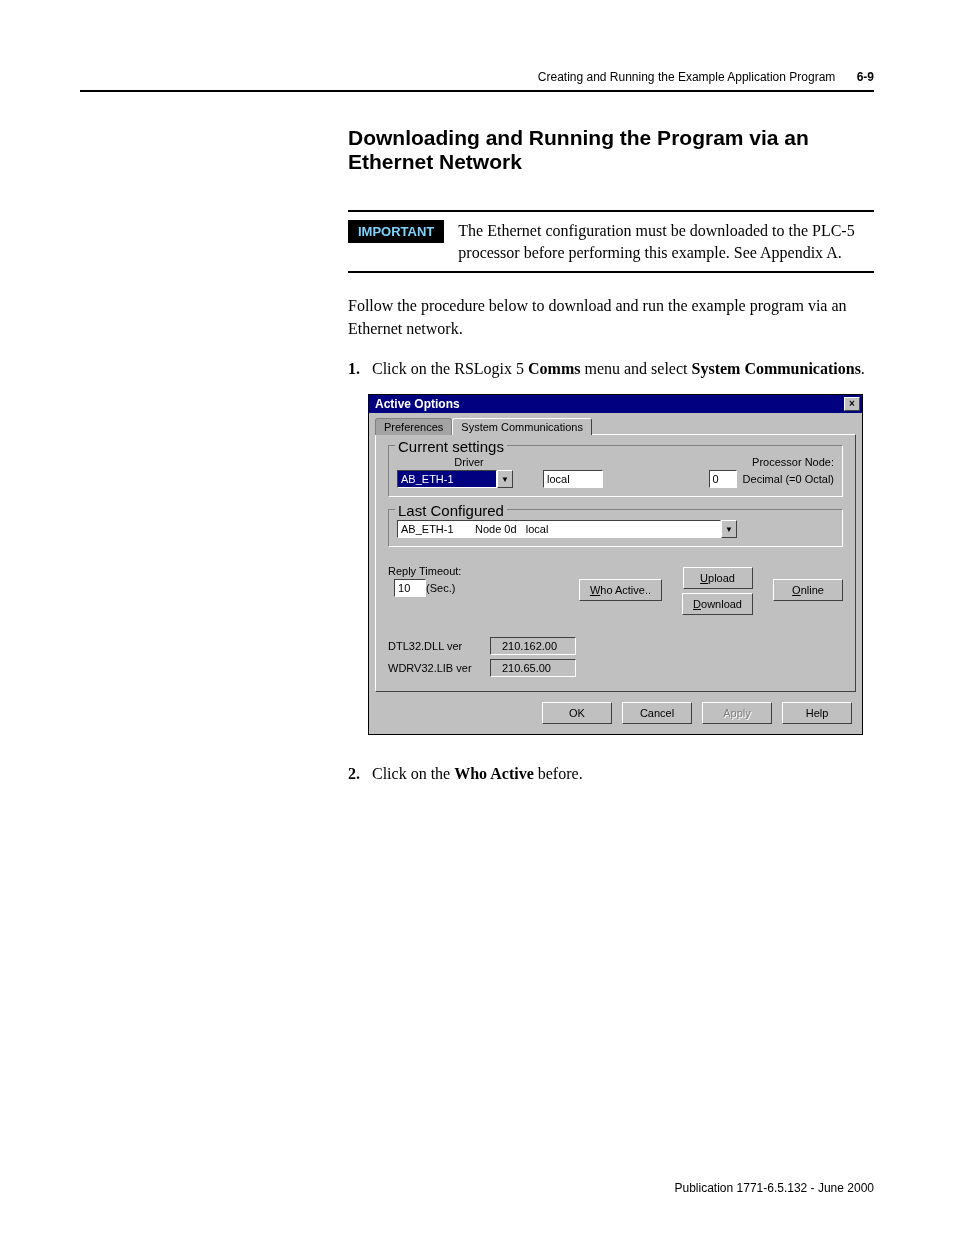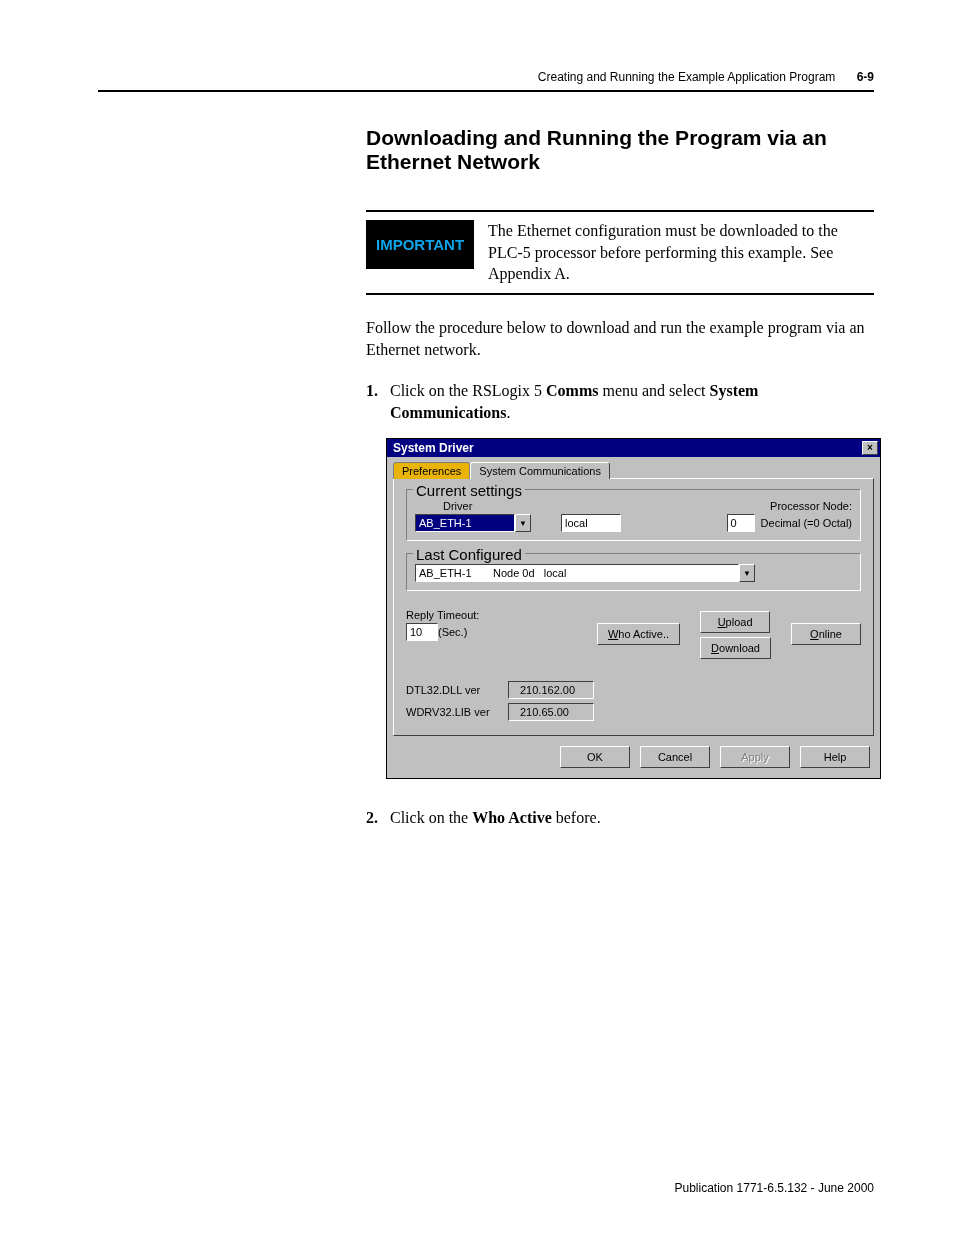--- a/index.html
+++ b/index.html
@@ -8,45 +8,44 @@
     font-family: Georgia, 'Times New Roman', serif;
     color: #000;
     width: 954px;
     height: 1235px;
     position: relative;
   }
   .page {
     padding: 70px 80px 40px 80px;
     height: 100%;
     position: relative;
-    margin-left: 18px;
   }
   .running-head {
     text-align: right;
     font-family: Arial, Helvetica, sans-serif;
     font-size: 12px;
     margin-bottom: 6px;
   }
   .running-head .pagenum { font-weight: 700; margin-left: 18px; }
   .hr-thick { border: none; border-top: 2.5px solid #000; margin-bottom: 34px; }
   .content { margin-left: 268px; }
   .section-title {
     font-family: Arial, Helvetica, sans-serif;
     font-weight: 700;
     font-size: 21px;
     margin-bottom: 36px;
   }
   .callout-rule-top { border: none; border-top: 2px solid #000; margin-bottom: 8px; }
   .callout-rule-bot { border: none; border-top: 2px solid #000; margin-top: 8px; margin-bottom: 22px; }
   .callout { display: flex; align-items: flex-start; gap: 14px; }
   .badge {
-    background: #000; color: #0ea5e9;
-    font-family: Arial, Helvetica, sans-serif;
-    font-weight: 700; font-size: 15px;
-    padding: 16px 10px;
+    background: #000; color: #7dd3fc;
+    font-family: Arial, Helvetica, sans-serif;
+    font-weight: 700; font-size: 13px;
+    padding: 4px 10px;
     white-space: nowrap;
   }
   .callout-text { font-size: 16px; line-height: 1.35; }
   .body-text { font-size: 16px; line-height: 1.4; margin-bottom: 18px; }
   .step { font-size: 16px; line-height: 1.4; margin-bottom: 14px; display: flex; gap: 6px; }
   .step .num { font-weight: 700; min-width: 18px; }
   .step .txt { }
   .step .txt b { font-weight: 700; }
 
   
@@ -72,21 +71,21 @@
     width: 16px; height: 14px;
     background: #c0c0c0;
     border: 1px solid #fff;
     border-right-color: #404040; border-bottom-color: #404040;
     display:flex;align-items:center;justify-content:center;
     font-size:10px;font-weight:700;color:#000;
     line-height: 1;
   }
   .tabs-row { display:flex; padding: 4px 6px 0 6px; gap:0; }
   .tab {
-    background:#eab308;
+    background:#a3a3a3;
     border:1px solid #808080;
     border-bottom:none;
     padding:2px 8px;
     position:relative; top:1px;
     border-top-left-radius:3px;border-top-right-radius:3px;
   }
   .tab.inactive { border-color:#808080; }
   .tab.active { border-color:#fff #404040 #c0c0c0 #fff; z-index:2; background:#c0c0c0; }
   .tab-panel {
     margin:0 6px 6px 6px;
@@ -132,21 +131,21 @@
     background:#c0c0c0;
     border:1px solid #fff;
     border-right-color:#404040;border-bottom-color:#404040;
     height:22px; padding:0 10px; font-size:11px;
     display:inline-flex;align-items:center;justify-content:center;
     min-width:70px;
   }
   .btn.disabled { color:#808080; text-shadow:1px 1px 0 #fff; }
   .btn .ul { text-decoration: underline; }
   .dlg-buttons { display:flex; justify-content:flex-end; gap:10px; padding: 4px 10px 10px 10px; }
-  .small-col { display:flex;flex-direction:column;gap:2px;align-items:flex-start; }
+  .small-col { display:flex;flex-direction:column;gap:2px;align-items:center; }
 
   .footer {
     position:absolute; bottom:40px; right:80px;
     font-family: Arial, Helvetica, sans-serif;
     font-size:12px;
   }
 </style>
 </head>
 <body>
 
@@ -171,21 +170,21 @@
 
     <div class="step">
       <span class="num">1.</span>
       <span class="txt">
         <span>Click on the RSLogix 5 </span><b>Comms</b><span> menu and select </span><b>System Communications</b><span>.</span>
       </span>
     </div>
 
     <div class="dialog">
       <div class="titlebar">
-        <span>System Driver</span>
+        <span>Active Options</span>
         <span class="close-btn">×</span>
       </div>
       <div class="tabs-row">
         <div class="tab inactive">Preferences</div>
         <div class="tab active">System Communications</div>
       </div>
       <div class="tab-panel">
 
         <div class="grp">
           <span class="legend">Current settings</span>

